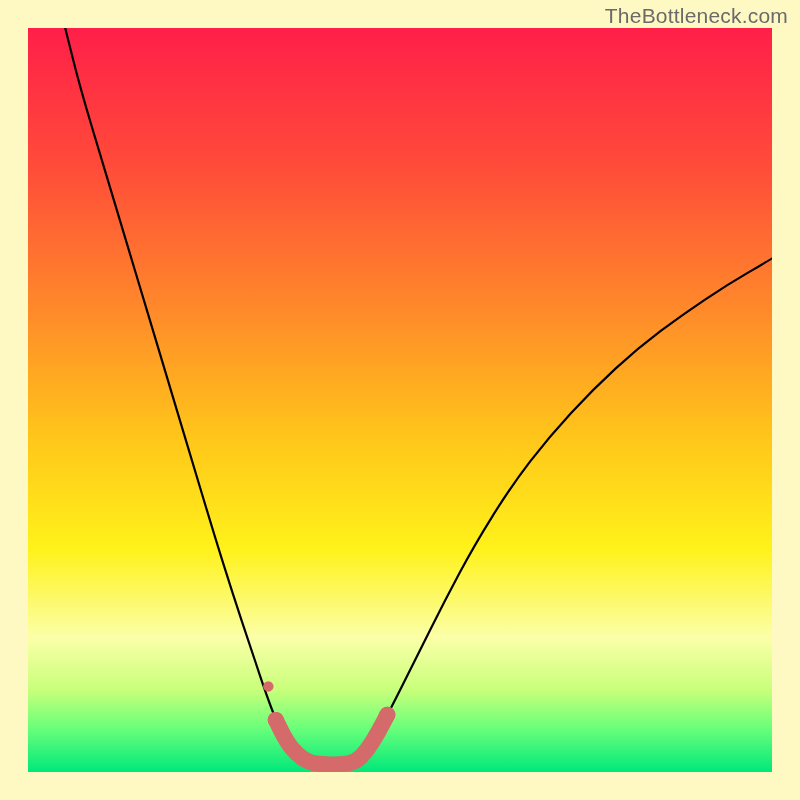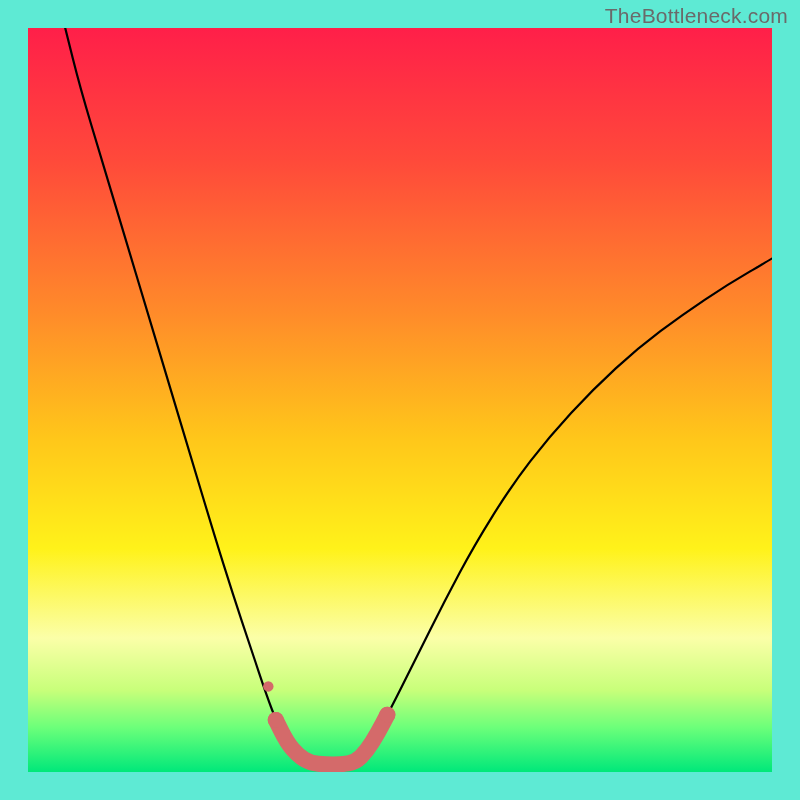--- a/index.html
+++ b/index.html
@@ -7,21 +7,21 @@
     padding: 0;
     width: 800px;
     height: 800px;
     background: #000;
     overflow: hidden;
     font-family: Arial, Helvetica, sans-serif;
   }
   .frame {
     position: absolute;
     inset: 0;
-    background: #5eead4;
+    background: #fef9c3;
   }
   .plot {
     position: absolute;
     left: 28px;
     top: 28px;
     width: 744px;
     height: 744px;
     overflow: hidden;
   }
   .watermark {

